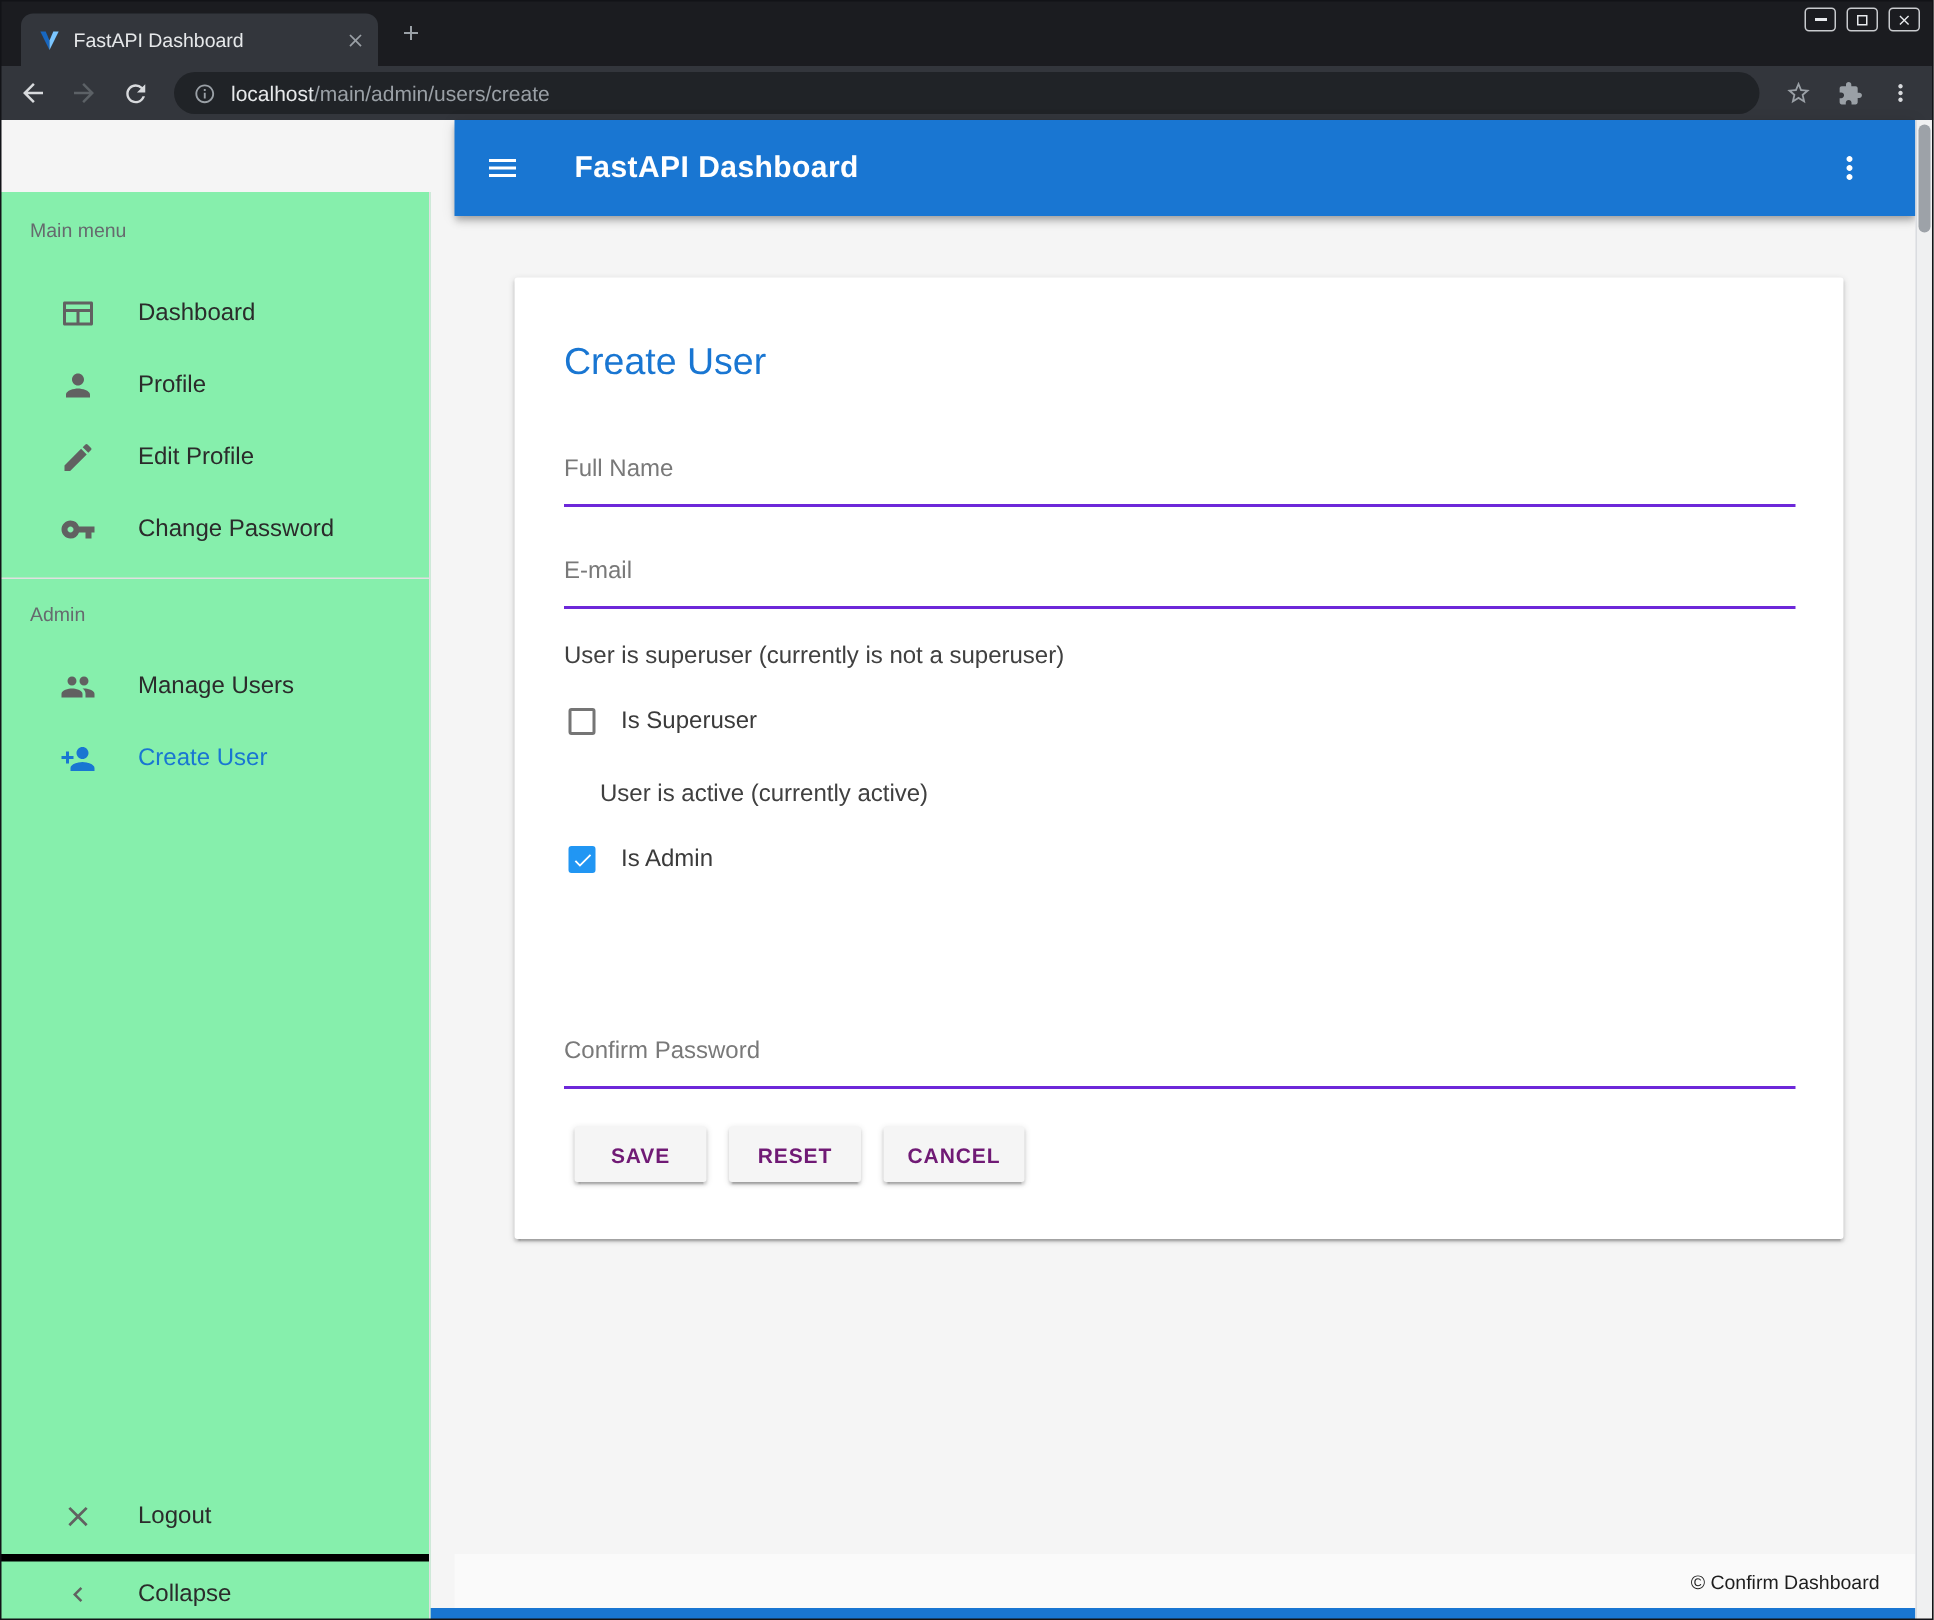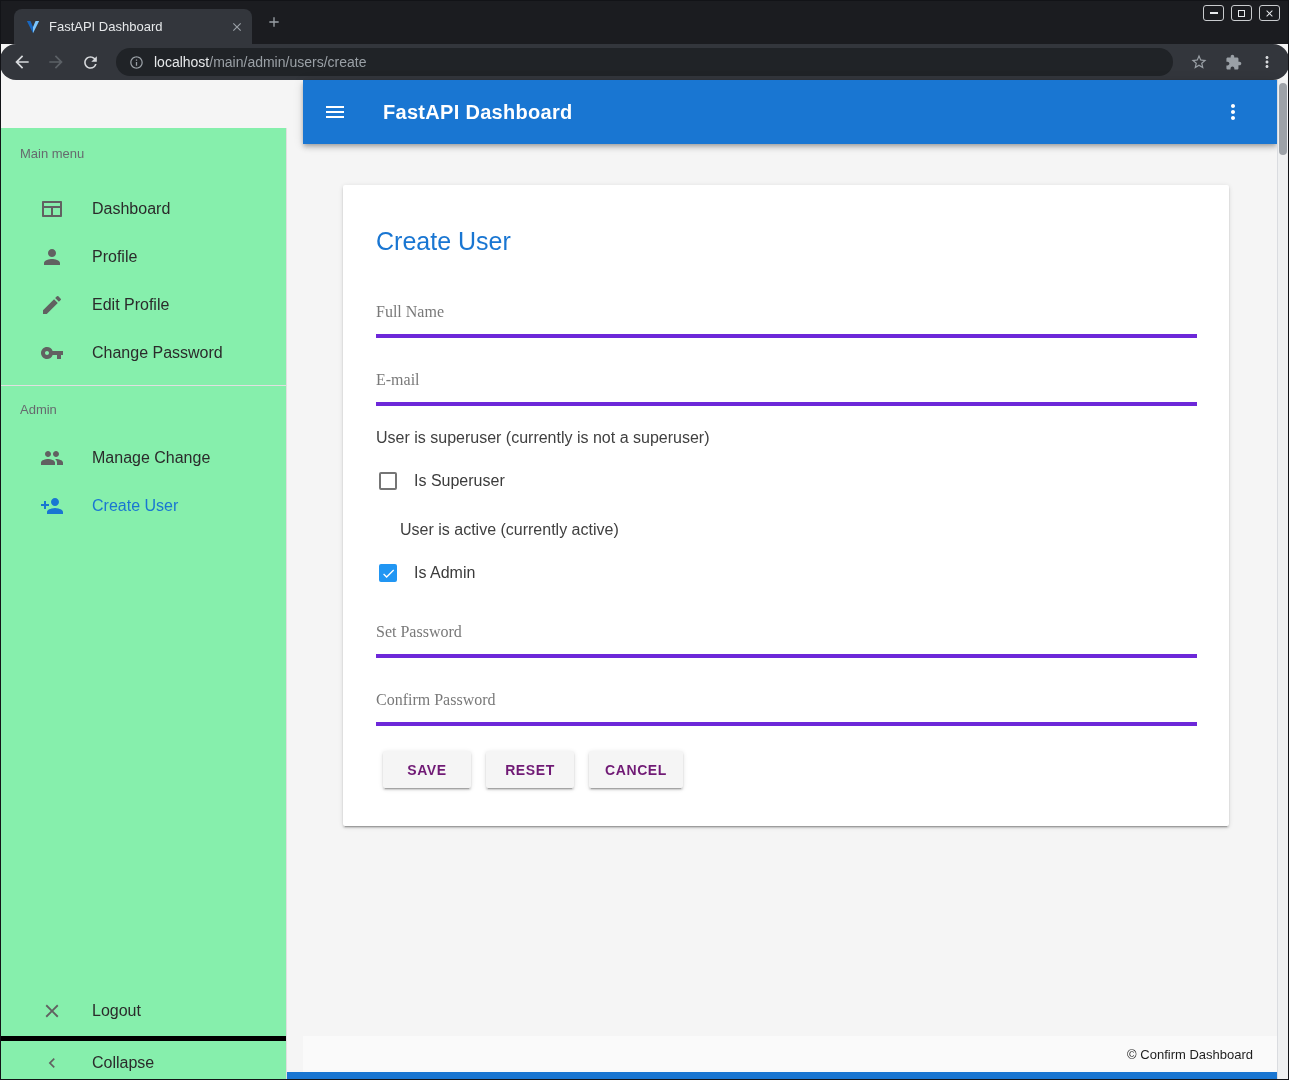--- a/index.html
+++ b/index.html
@@ -16,21 +16,21 @@
   .icon { display:inline-flex; align-items:center; justify-content:center; flex:0 0 auto; }
   .newtab { position:absolute; left:263px; top:11px; width:22px; height:22px; border-radius:50%;
             display:flex; align-items:center; justify-content:center; }
   .winctrls { position:absolute; top:5px; right:9px; display:flex; gap:7px; }
   .wbtn { width:21px; height:16px; border:1px solid #c9cbce; border-radius:3px;
           display:flex; align-items:center; justify-content:center; }
   .glyph-min { width:8px; height:0; border-top:2px solid #e8eaed; }
   .glyph-max { width:7px; height:7px; border:1.5px solid #e8eaed; }
 
   .toolbar { position:absolute; top:44px; left:0; right:0; height:36px; background:#33363c;
-             display:flex; align-items:center; padding:0 8px; gap:6px;border-radius:16px; }
+             display:flex; align-items:center; padding:0 8px; gap:6px; }
   .tbtn { width:28px; height:28px; border-radius:50%; display:flex; align-items:center; justify-content:center; }
   .urlbar { flex:1; height:28px; margin:0 6px; background:#202327; border-radius:14px;
             display:flex; align-items:center; padding:0 13px; gap:10px; font-size:14px; min-width:0; }
   .url-host { color:#e6e8ea; }
   .url-path { color:#9aa0a6; }
 
   
   .page { position:absolute; top:80px; left:0; right:0; height:1000px; background:#f5f5f5; }
 
   .sidebar { position:absolute; left:0; top:0; width:287px; height:992px; background:#86efac;
@@ -52,22 +52,22 @@
   .appbar-title { margin-left:36px; color:#fff; font-size:20px; font-weight:700; letter-spacing:.3px; }
   .appbar-spacer { flex:1; }
 
   .content { position:absolute; left:303px; top:64px; width:974px; height:892px; background:#f5f5f5; }
 
   .card { position:absolute; left:40px; top:41px; width:886px; height:641px; background:#fff; border-radius:2px;
           box-shadow:0 3px 1px -2px rgba(0,0,0,.2), 0 2px 2px 0 rgba(0,0,0,.14), 0 1px 5px 0 rgba(0,0,0,.12); }
   .card-title { position:absolute; left:33px; top:42px; font-size:25px; color:#1976d2; }
   .tfield { position:absolute; left:33px; width:821px; height:40px; }
   .tfield input { width:100%; height:100%; border:none; outline:none; background:transparent;
-                  border-bottom:4px solid #6d28d9; font-size:16px; padding:0 0 8px 0;
-                  font-family:Liberation Serif, serif; color:#212121; }
+                  border-bottom:2px solid #6d28d9; font-size:16px; padding:0 0 8px 0;
+                  font-family:Liberation Sans, sans-serif; color:#212121; }
   .tfield input::placeholder { color:#797979; opacity:1; }
   .f-fullname { top:113px; }
   .f-email { top:181px; }
   .f-setpass { top:433px; }
   .f-confirm { top:501px; }
   .hint { position:absolute; left:33px; font-size:16px; color:#404040; }
   .h-super { top:244px; }
   .h-active { top:336px;margin-left:24px; }
   .cb-row { position:absolute; left:36px; height:24px; display:flex; align-items:center; gap:17px; cursor:pointer; }
   .cb-super { top:284px; }
@@ -233,21 +233,21 @@
 
       <div class="divider" style="top:257px"></div>
       <div class="subheader" style="top:272px">Admin</div>
 
       <div class="nav-row" style="top:306px">
         <span class="icon">
           <svg width="24" height="24" viewBox="0 0 24 24" fill="currentColor">
               <path d="M16 11c1.66 0 2.99-1.34 2.99-3S17.66 5 16 5c-1.66 0-3 1.34-3 3s1.34 3 3 3zm-8 0c1.66 0 2.99-1.34 2.99-3S9.66 5 8 5C6.34 5 5 6.34 5 8s1.34 3 3 3zm0 2c-2.33 0-7 1.17-7 3.5V19h14v-2.5c0-2.33-4.67-3.5-7-3.5zm8 0c-.29 0-.62.02-.97.05 1.16.84 1.97 1.97 1.97 3.45V19h6v-2.5c0-2.33-4.67-3.5-7-3.5z"></path>
             </svg>
         </span>
-        <span class="nav-label">Manage Change</span>
+        <span class="nav-label">Manage Users</span>
       </div>
 
       <div class="nav-row active" style="top:354px">
         <span class="icon">
           <svg width="24" height="24" viewBox="0 0 24 24" fill="currentColor">
               <path d="M15 12c2.21 0 4-1.79 4-4s-1.79-4-4-4-4 1.79-4 4 1.79 4 4 4zm-9-2V7H4v3H1v2h3v3h2v-3h3v-2H6zm9 4c-2.67 0-8 1.34-8 4v2h16v-2c0-2.66-5.33-4-8-4z"></path>
             </svg>
         </span>
         <span class="nav-label">Create User</span>
       </div>
@@ -313,23 +313,20 @@
           <span class="cbox checked">
             <span class="icon">
               <svg width="15" height="15" viewBox="0 0 24 24" fill="currentColor">
                   <path d="M9 16.17 4.83 12l-1.42 1.41L9 19 21 7l-1.41-1.41z"></path>
                 </svg>
             </span>
           </span>
           <span class="cb-label">Is Admin</span>
         </div>
 
-        <div class="tfield f-setpass">
-          <input type="text" placeholder="Set Password" style="">
-        </div>
 
         <div class="tfield f-confirm">
           <input type="text" placeholder="Confirm Password" style="">
         </div>
 
         <div class="btn-row">
           <button class="btn">SAVE</button>
           <button class="btn">RESET</button>
           <button class="btn">CANCEL</button>
         </div>

